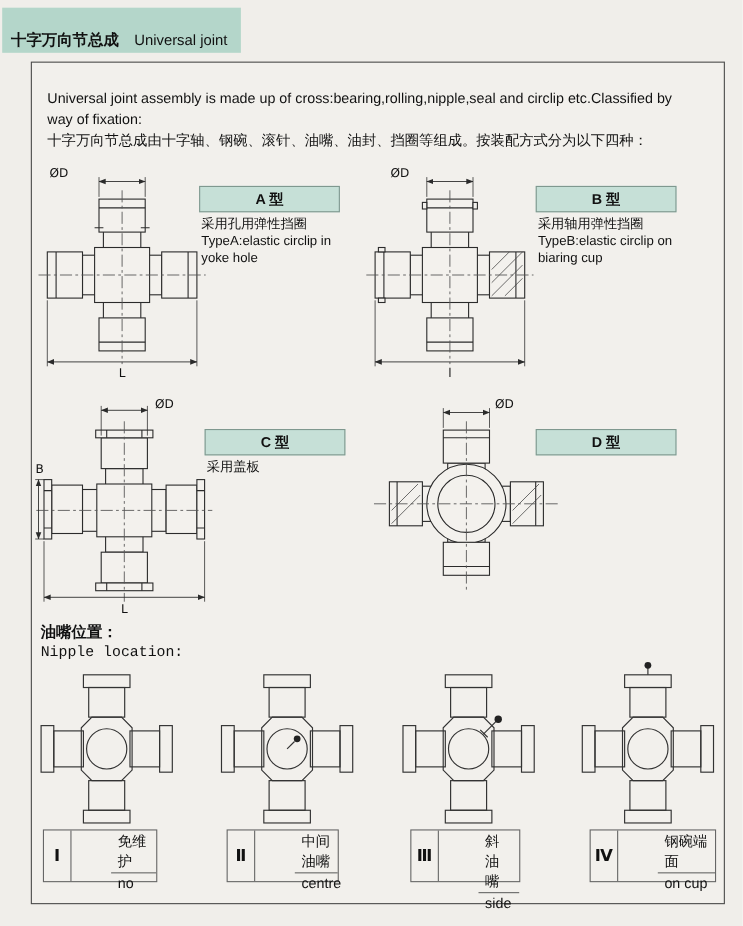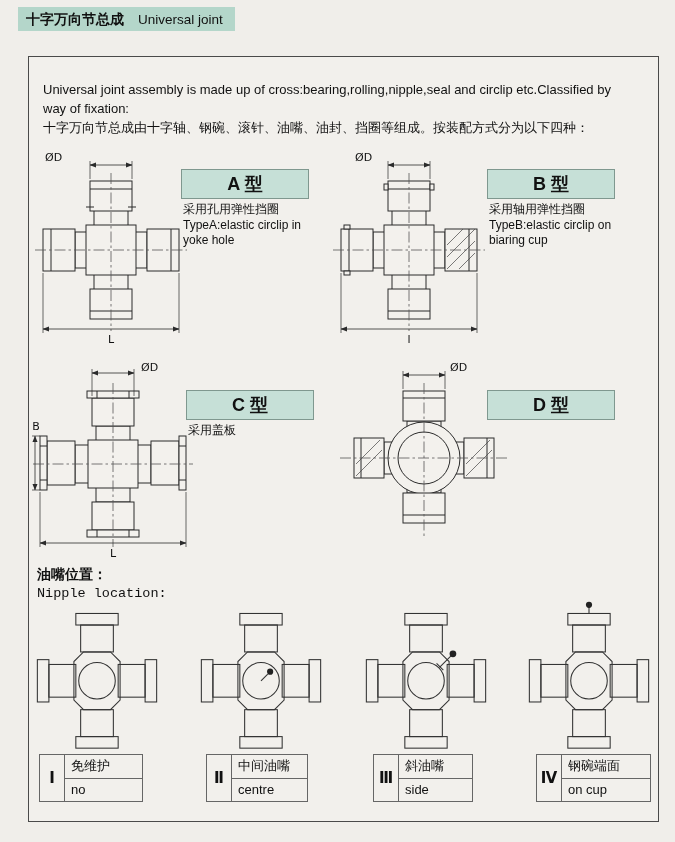--- a/index.html
+++ b/index.html
@@ -1,42 +1,42 @@
 <!DOCTYPE html>
 <html><head>
 <meta charset="utf-8">
 <style>
   html,body{margin:0;padding:0;}
   body{font-family:"Liberation Sans","DejaVu Sans",sans-serif;}
   .page{position:relative;width:675px;height:842px;background:#f0eeea;overflow:hidden;color:#111;}
-  .hbar{position:absolute;left:18px;top:7px;height:23px;background:#b4d6ca;display:flex;align-items:center;padding:1px 12px 0 8px;}
+  .hbar{position:absolute;left:2px;top:7px;height:23px;background:#b4d6ca;display:flex;align-items:center;padding:18px 12px 0 8px;}
   .hbar .zh{font-weight:bold;font-size:14px;margin-right:14px;}
   .hbar .en{font-size:13.5px;}
   .box{position:absolute;left:28px;top:56px;width:629px;height:764px;border:1px solid #4a4a4a;background:#f2f0ec;}
   .intro{position:absolute;left:14px;top:24px;width:592px;font-size:13px;line-height:1.45;}
   .card{position:absolute;width:128px;}
-  .card-h{background:#c6e0d7;border:1px solid #7f988f;text-align:center;font-weight:bold;font-size:18px;padding:2px 0;}
+  .card-h{background:#c6e0d7;border:1px solid #7f988f;text-align:center;font-weight:bold;font-size:13px;padding:2px 0;}
   .card-b{font-size:12px;line-height:1.3;padding:3px 2px;}
   .drw{position:absolute;}
   .p{fill:#f3f1ed;stroke:#2b2b2b;stroke-width:1;}
   .ln{stroke:#2b2b2b;stroke-width:1;fill:none;}
   .cl{stroke:#555;stroke-width:0.8;stroke-dasharray:11 3 2.5 3;fill:none;}
   .dim{stroke:#2b2b2b;stroke-width:0.8;fill:none;}
   .ext{stroke:#2b2b2b;stroke-width:0.7;fill:none;}
   .hatch{stroke:#444;stroke-width:0.7;}
   .dtxt{font-family:"DejaVu Sans",sans-serif;font-size:11px;fill:#111;}
   .mid{text-anchor:middle;}
   .xp{fill:none;stroke:#333;stroke-width:1.1;}
   .nheading{position:absolute;left:8px;top:508px;line-height:1.4;}
   .nheading .zh{font-weight:bold;font-size:14px;}
   .nheading .en{font-size:13.5px;font-family:Liberation Mono, monospace;}
   .xsvg{position:absolute;top:543px;}
   .loc{position:absolute;top:697px;height:46px;display:flex;border:1px solid #666;}
   .loc-n{width:24px;border-right:1px solid #666;display:flex;align-items:center;justify-content:center;font-weight:bold;font-size:15px;}
-  .loc-cells{flex:1;display:flex;flex-direction:column;min-width:0;}
+  .loc-cells{flex:1;display:flex;flex-direction:column;min-width:0;margin-left:36px;}
   .loc-zh{flex:1;border-bottom:1px solid #666;padding:1px 6px;font-size:13px;display:flex;align-items:center;}
   .loc-en{flex:1;padding:1px 6px;font-size:13px;display:flex;align-items:center;}
 </style>
 </head>
 <body>
 
 <svg width="0" height="0" style="position:absolute" aria-hidden="true">
   <defs>
     <marker id="arw" viewBox="0 0 10 10" refX="9.5" refY="5" markerWidth="8" markerHeight="8" orient="auto-start-reverse">
       <path d="M0 1 L10 5 L0 9 z" fill="#2b2b2b"></path>

